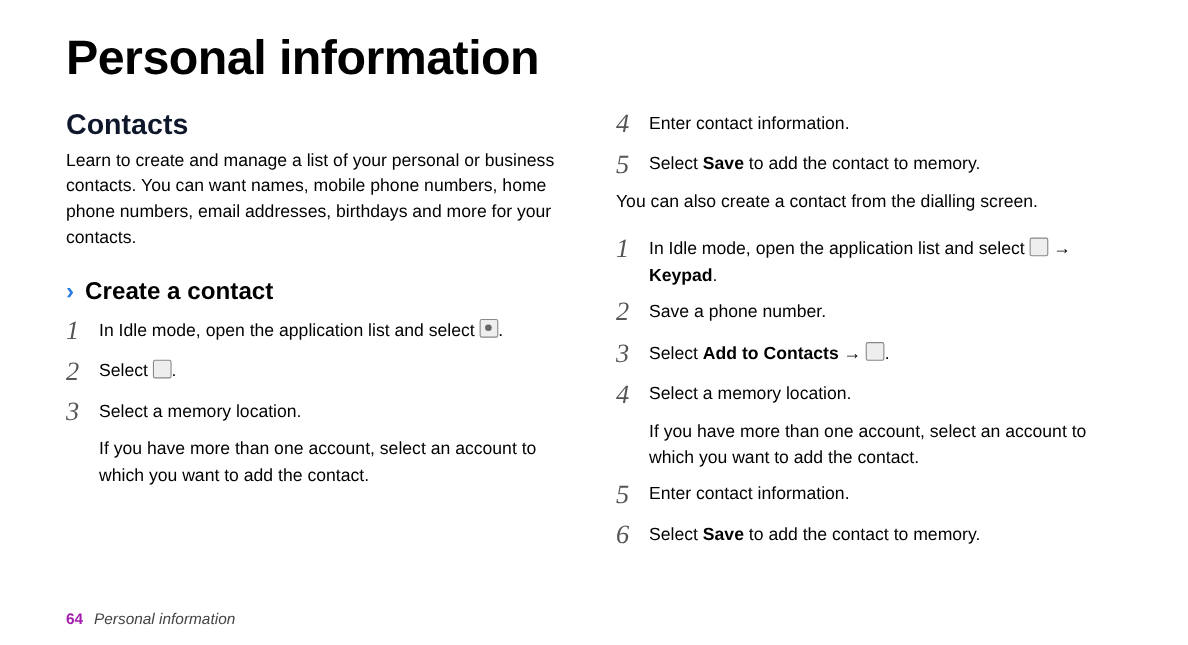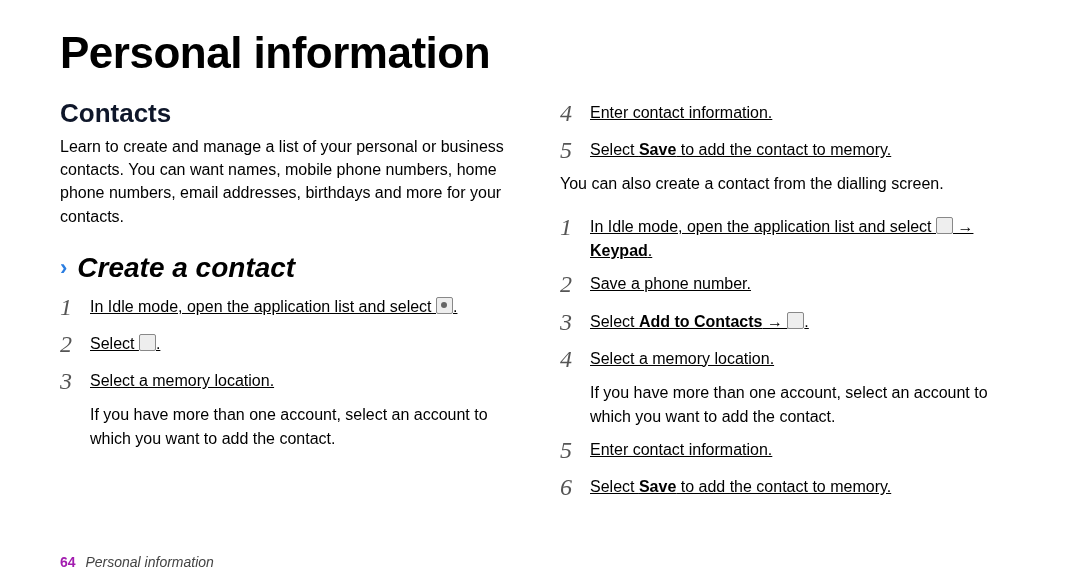--- a/index.html
+++ b/index.html
@@ -50,42 +50,40 @@
       align-items: center;
       margin-bottom: 8px;
     }
     .chevron {
       color: #2a7de1;
       font-size: 22px;
       font-weight: bold;
       margin-right: 10px;
     }
     .subhead {
-      font-size: 28px;
-      font-weight: bold;
-      font-style: italic;
+      font-size: 22px;
+      font-weight: bold;
     }
     .step {
       display: flex;
       margin-bottom: 6px;
     }
     .step-num {
       font-family: Georgia, 'Times New Roman', serif;
       font-style: italic;
       font-size: 24px;
       color: #555;
       width: 30px;
       flex-shrink: 0;
       line-height: 1.3;
     }
     .step-text {
       font-size: 16px;
       line-height: 1.5;
       padding-top: 3px;
-      text-decoration: underline;
     }
     .step-sub {
       font-size: 16px;
       line-height: 1.5;
       margin-left: 30px;
       margin-bottom: 6px;
     }
     .icon-box {
       display: inline-block;
       width: 17px;

